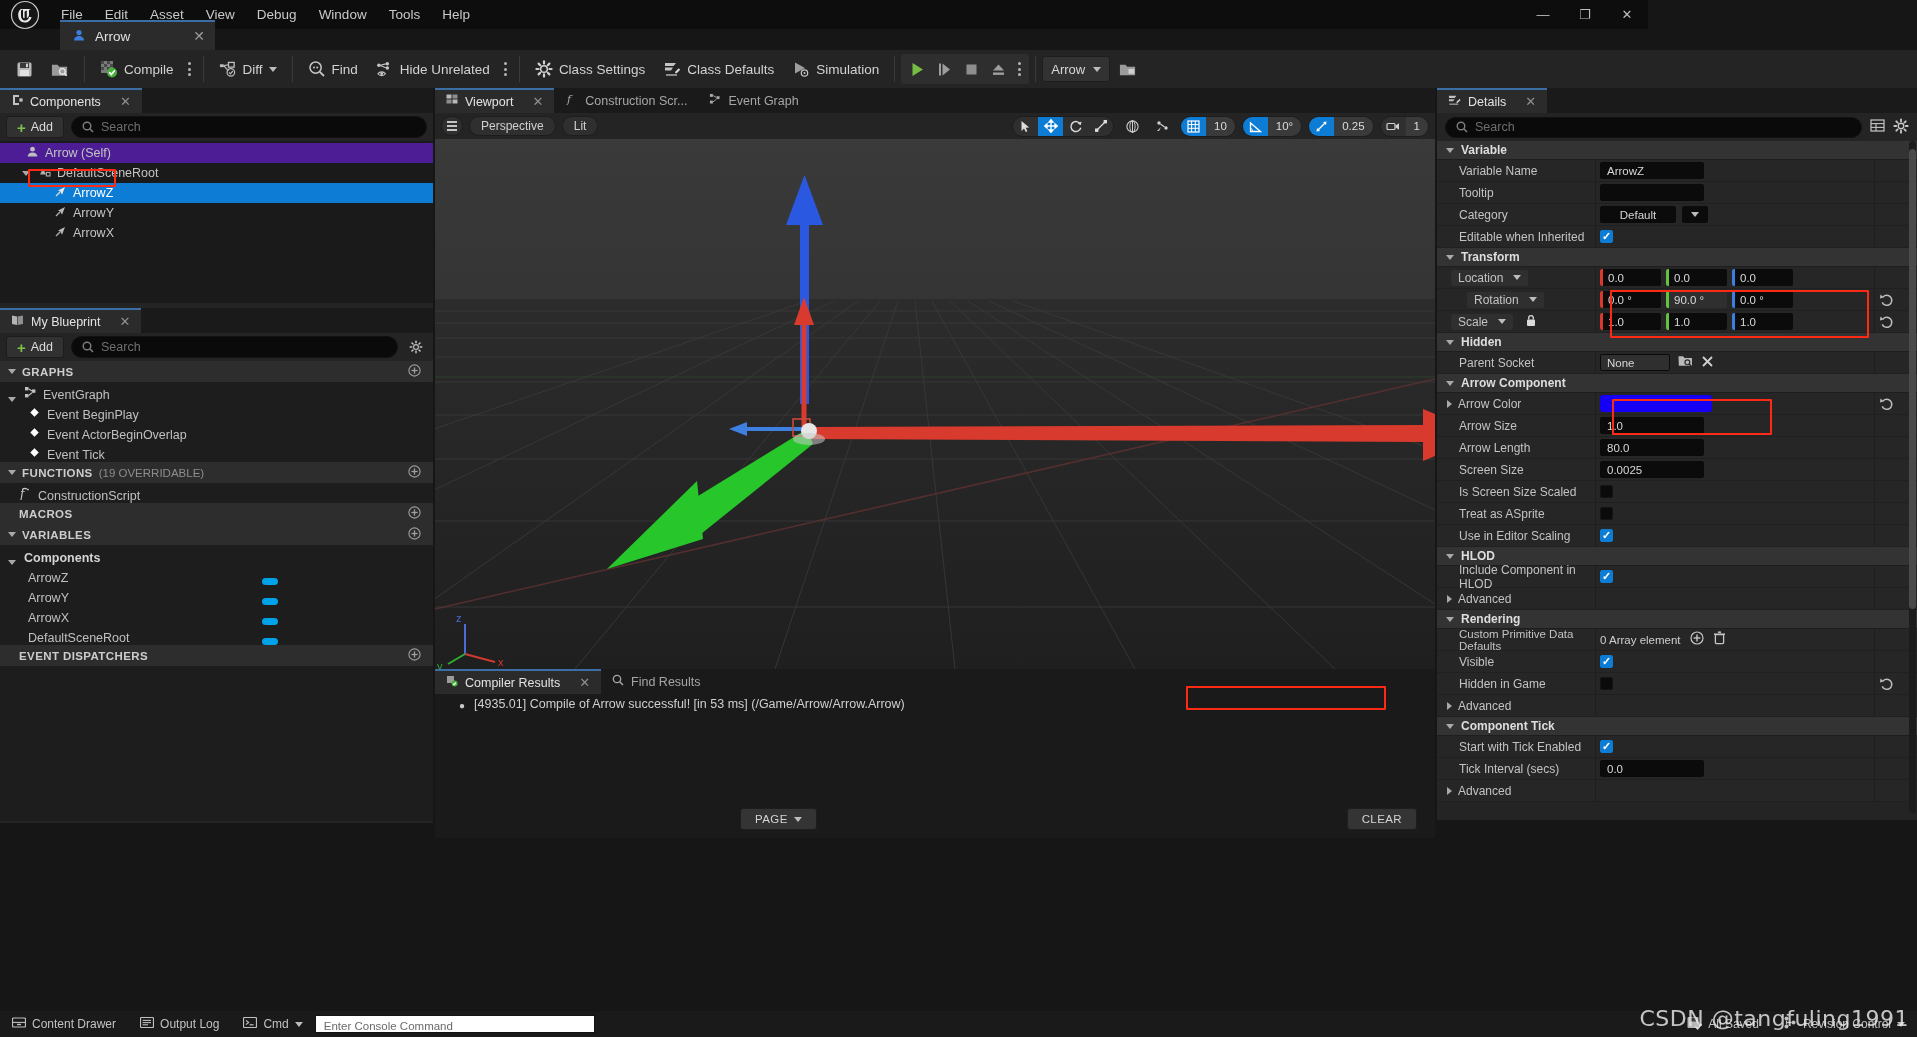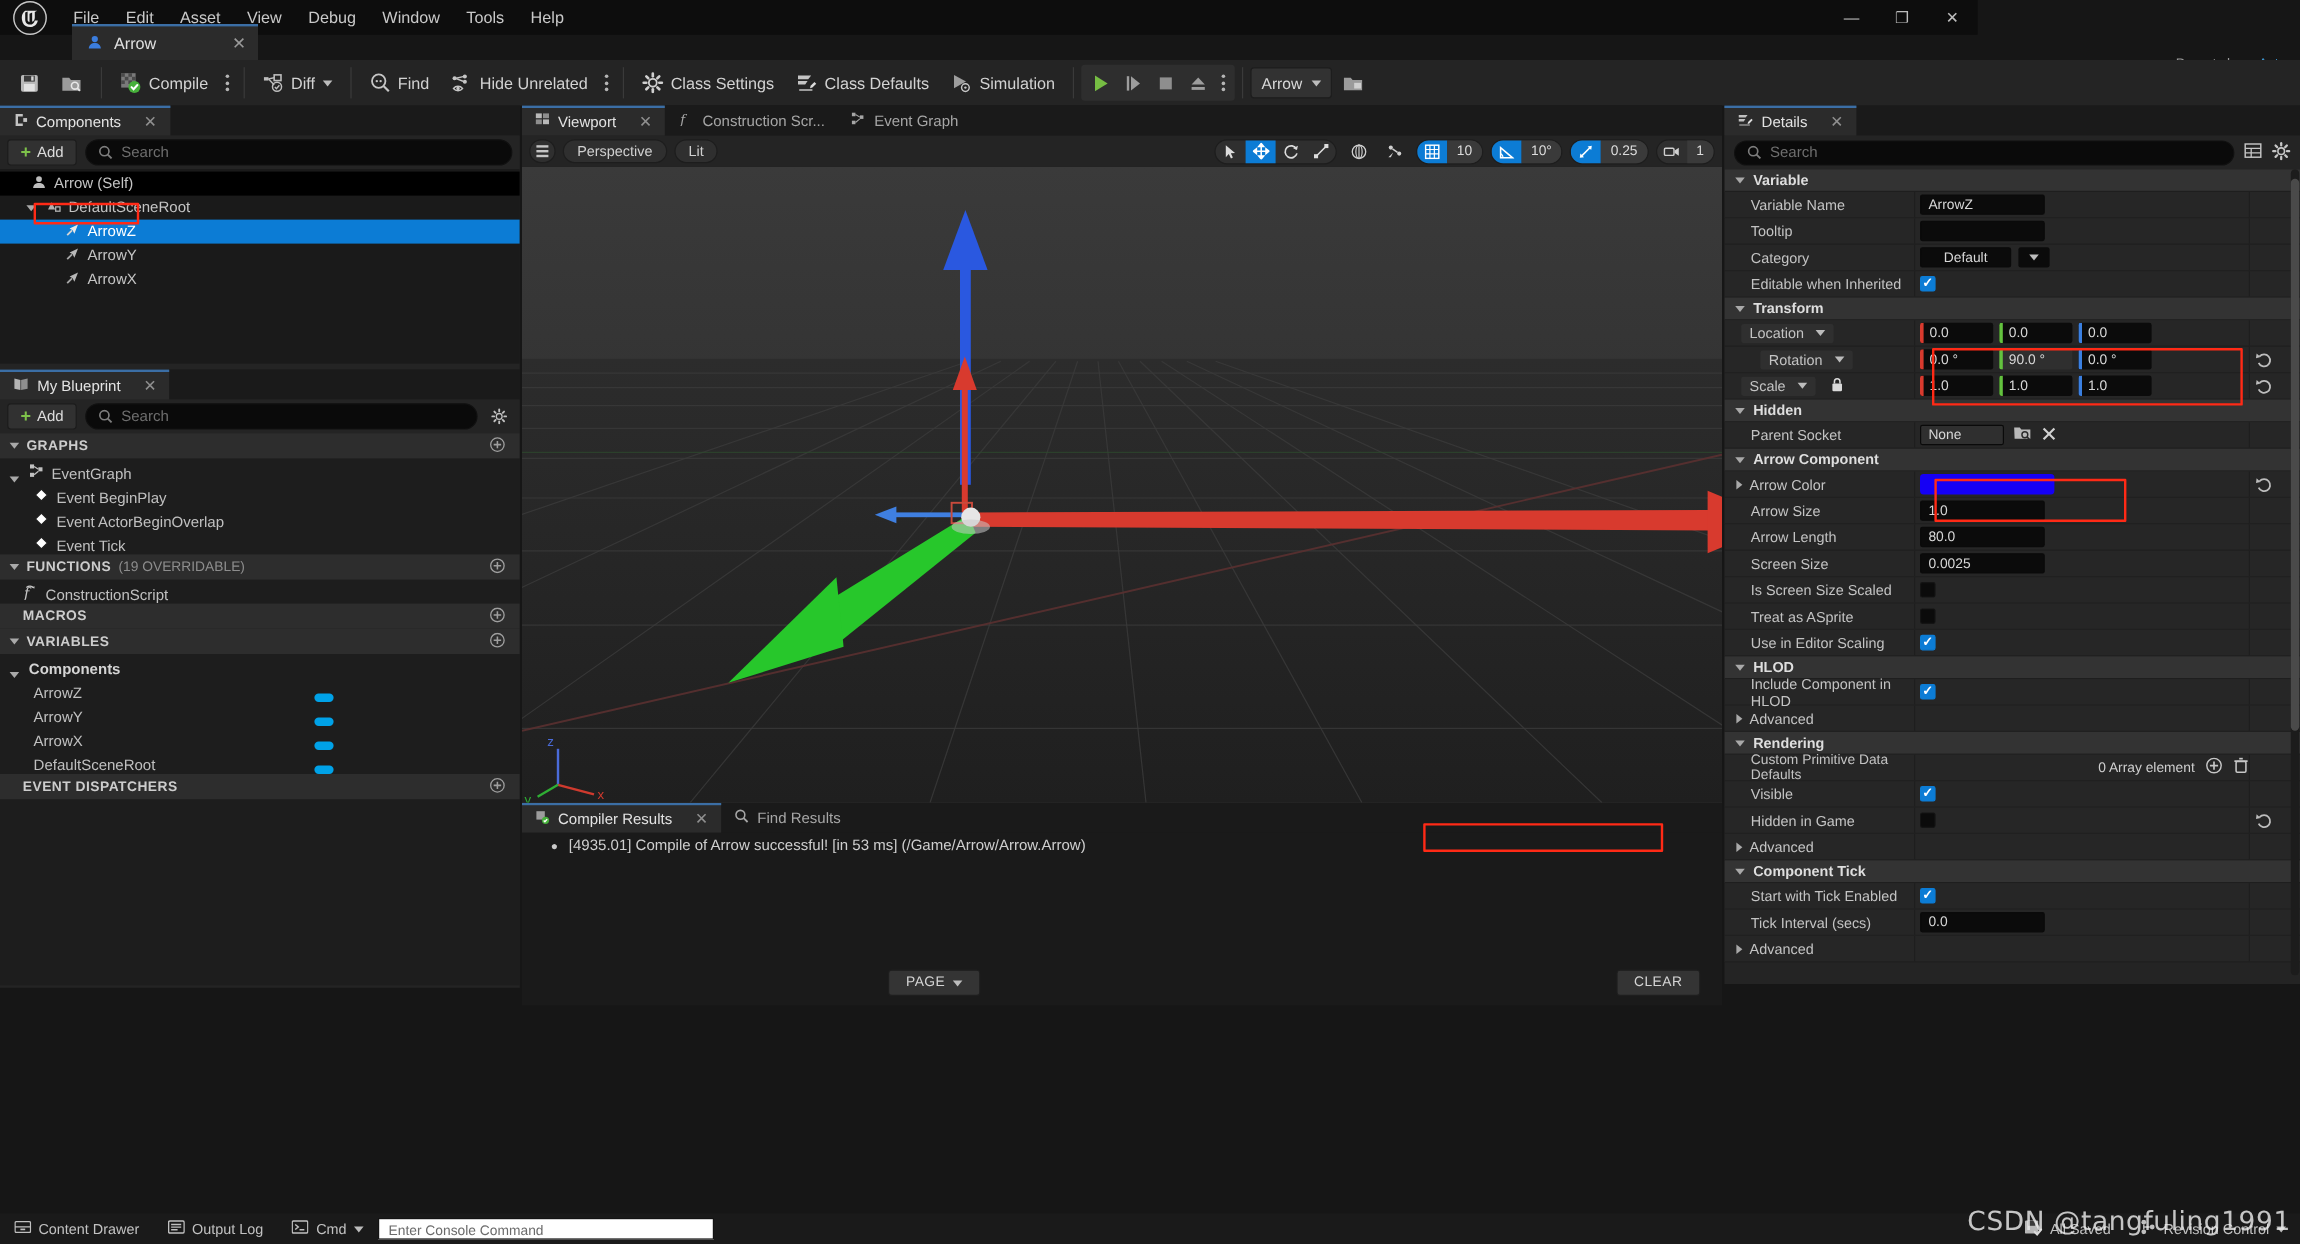--- a/index.html
+++ b/index.html
@@ -68,21 +68,21 @@
   .plus { color:#7ec24a; font-size:15px; line-height:1; font-weight:bold; }
   .searchbox {
     flex:1; height:22px; background:#0a0a0a; border:1px solid #111; border-radius:11px;
     display:flex; align-items:center; gap:7px; padding:0 10px; color:#6e6e6e; font-size:12.5px;
   }
   .mag { width:12px; height:12px; }
 
   
   .tree-row { height:20px; display:flex; align-items:center; gap:6px; font-size:12.5px; color:#c4c4c4; position:relative; }
   .tree-row.sel { background:#0c7cd5; color:#fff; }
-  .tree-row.root { background:#000000; }
+  .tree-row.root { background:#4c1d95; }
   .tw { width:12px; display:flex; align-items:center; justify-content:center; }
   .tri-down { width:0;height:0;border-left:4.5px solid transparent;border-right:4.5px solid transparent;border-top:5px solid #a9a9a9; }
   .tri-right { width:0;height:0;border-top:4.5px solid transparent;border-bottom:4.5px solid transparent;border-left:5px solid #a9a9a9; }
 
   
   .section-hdr {
     height:21px; display:flex; align-items:center; gap:6px; padding-left:8px;
     background:#2d2d2d; font-size:11.5px; font-weight:bold; letter-spacing:.4px; color:#cdcdcd;
   }
   .section-hdr .sub { font-weight:normal; color:#8d8d8d; letter-spacing:0; }
@@ -1234,21 +1234,21 @@
           <div style="width:42px;"></div>
       </div>
 
       <div class="cat-hdr">
         <span class="tri-down"></span>
         <span>Rendering</span>
       </div>
       <div class="prop-row">
         <div class="prop-name" style="width:158px;font-size:11.5px;">Custom Primitive Data Defaults</div>
         <div class="divider-v"></div>
-        <div class="prop-val" style="gap:9px;justify-content:flex-end;">
+        <div class="prop-val" style="gap:9px;">
           <span style="font-size:11.5px;color:#cfcfcf;">0 Array element</span>
           <span>
             <svg width="14" height="14" viewBox="0 0 14 14">
                 <circle cx="7" cy="7" r="6" fill="none" stroke="#c6c6c6" stroke-width="1.2"></circle>
                 <line x1="7" y1="3.6" x2="7" y2="10.4" stroke="#c6c6c6" stroke-width="1.4"></line>
                 <line x1="3.6" y1="7" x2="10.4" y2="7" stroke="#c6c6c6" stroke-width="1.4"></line>
               </svg>
           </span>
           <span>
             <svg width="13" height="14" viewBox="0 0 13 14">

